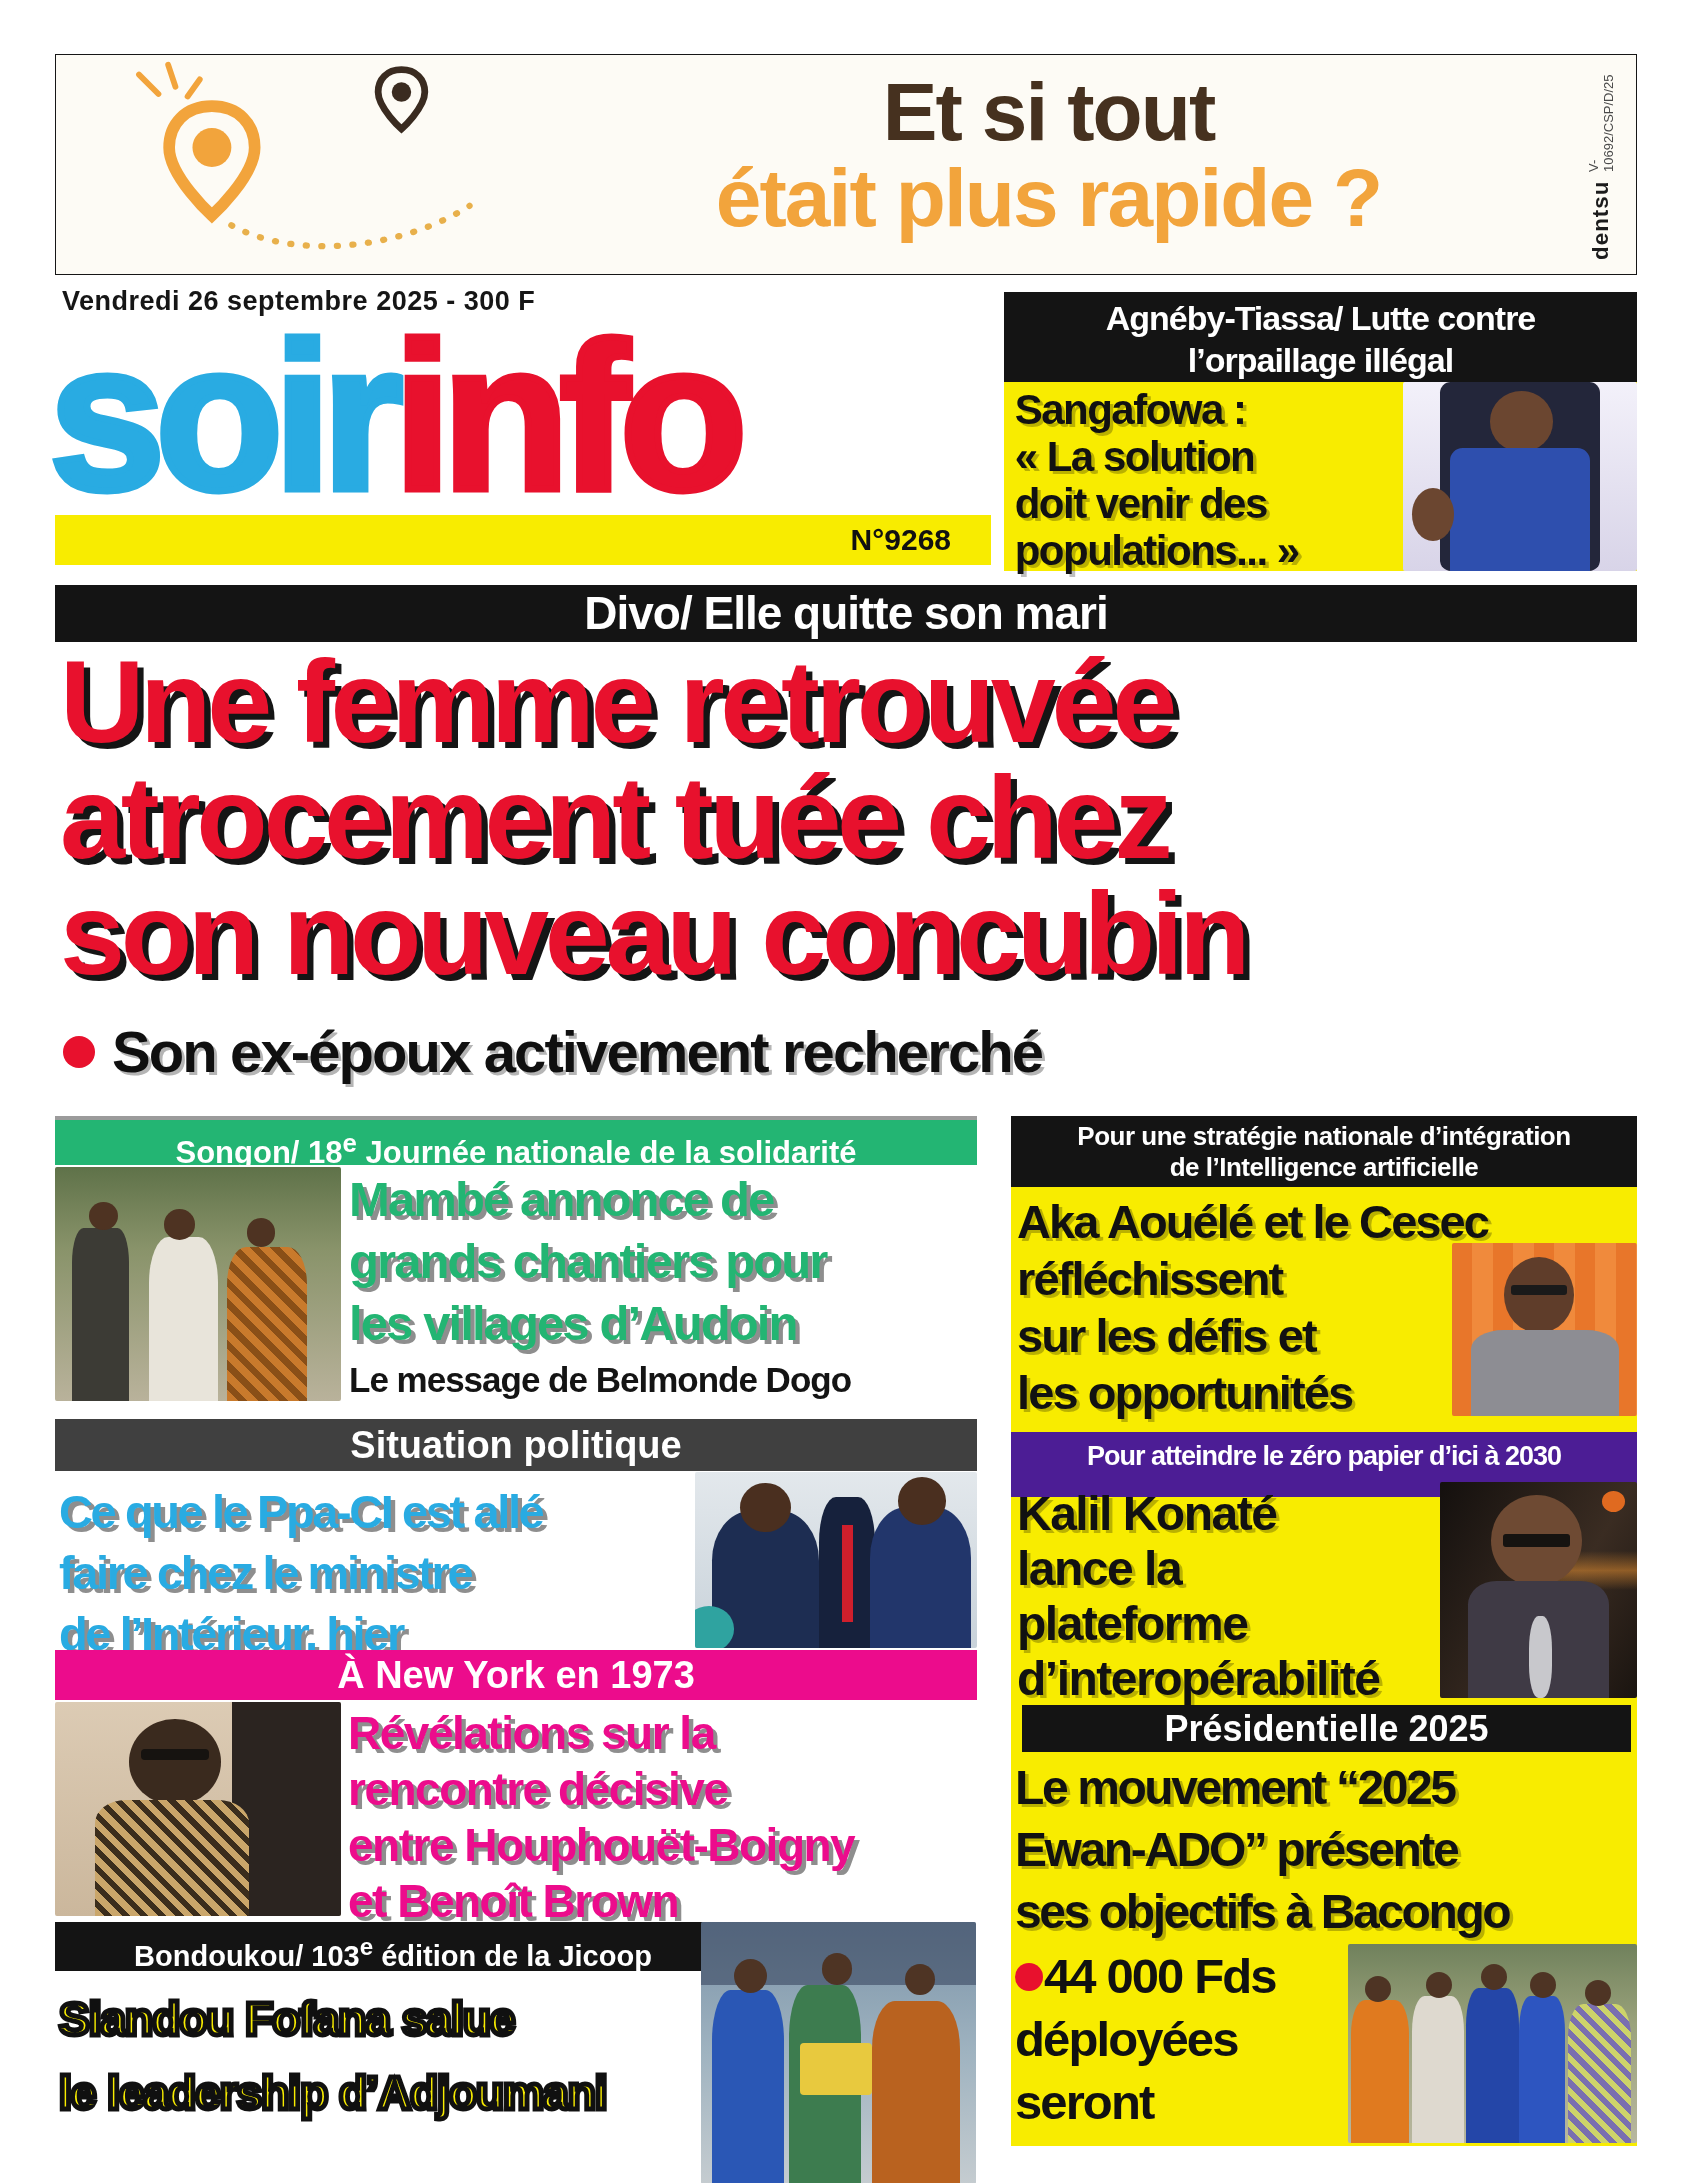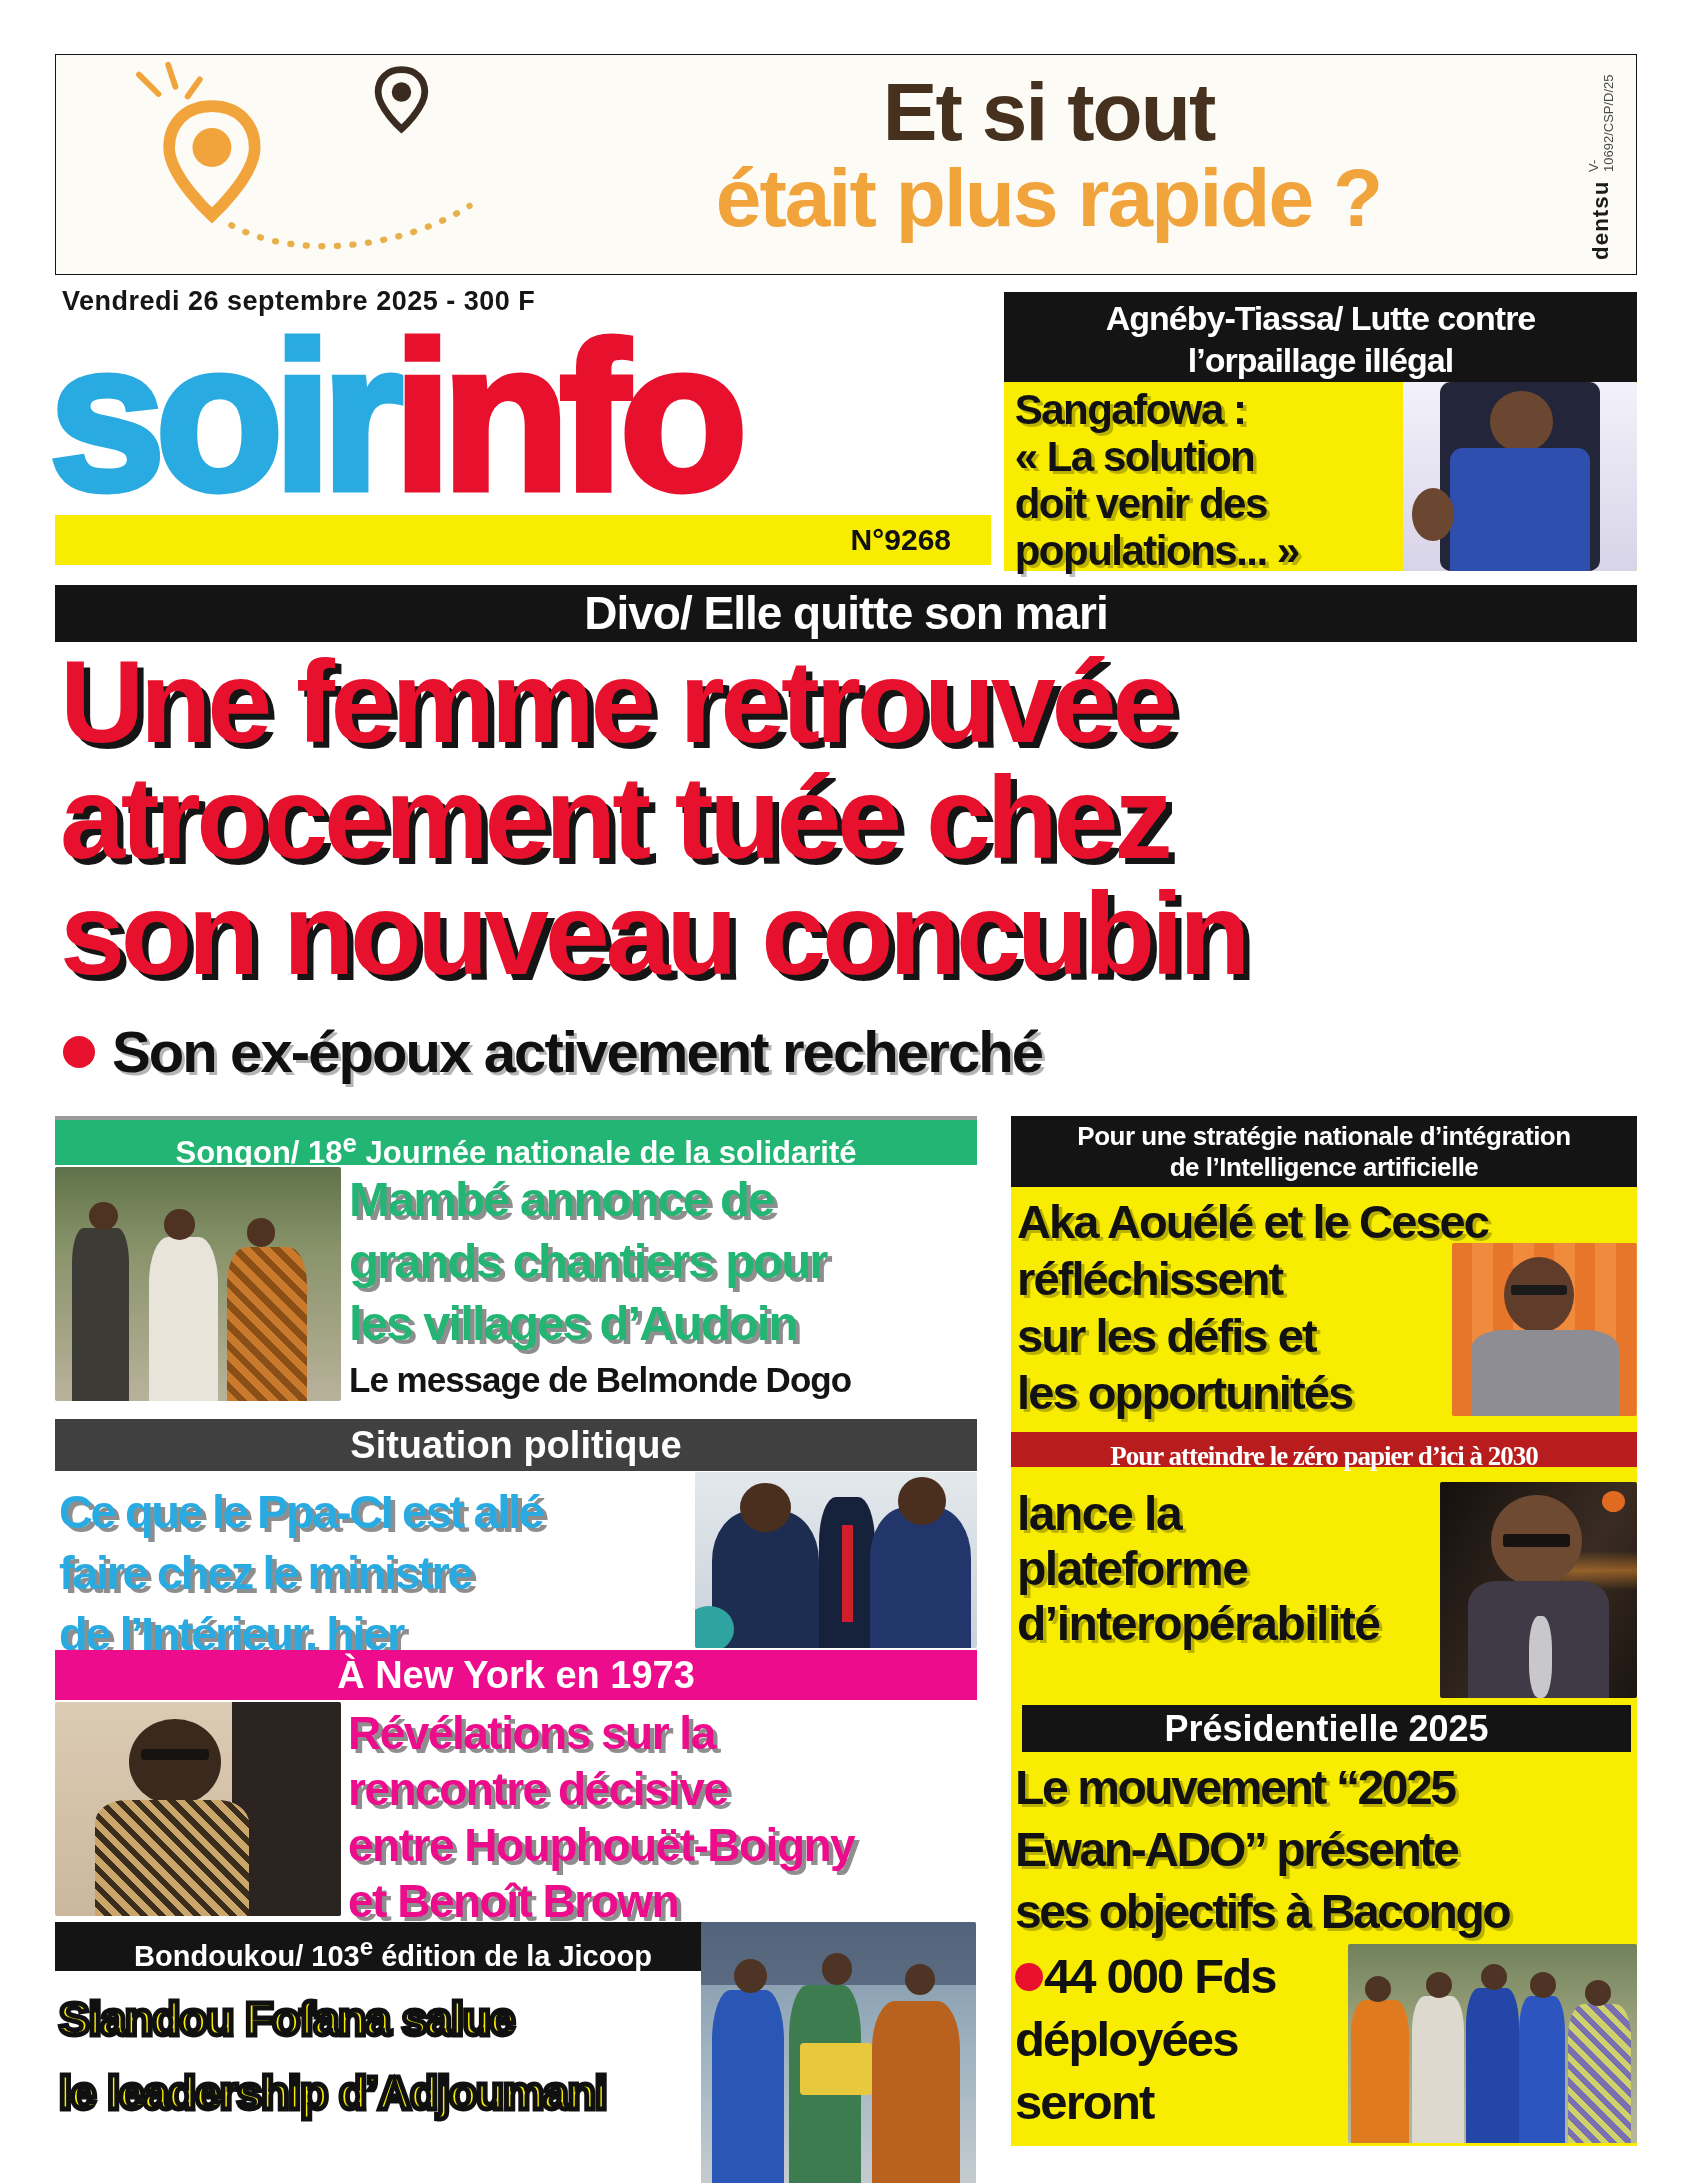--- a/index.html
+++ b/index.html
@@ -45,21 +45,21 @@
   #politique-kicker{top:1419px;height:52px;background:#404040;font-size:38px;line-height:52px;}
   #politique-lines{left:59px;top:1481px;width:632px;font-size:47px;line-height:61px;color:#29abe2;letter-spacing:-2.4px;}
   #ny-kicker{top:1650px;height:50px;background:#ec0c8c;font-size:38px;line-height:50px;}
   #ny-lines{left:348px;top:1705px;width:630px;font-size:46px;line-height:56px;color:#ec0c8c;letter-spacing:-1.5px;}
   #bondoukou-kicker{left:55px;top:1922px;width:676px;height:49px;background:#141414;font-size:29px;line-height:49px;}
   #bondoukou-lines{left:59px;top:1982px;width:671px;font-size:46px;line-height:74px;font-weight:700;color:#f8ec00;-webkit-text-stroke:4.9px #101010;letter-spacing:-1px;}
   
   #right-yellow{left:1011px;top:1187px;width:626px;height:959px;background:#f8ec00;}
   #ai-kicker{left:1011px;top:1116px;width:626px;height:71px;background:#141414;font-size:26px;line-height:31px;padding-top:4.9px;box-sizing:border-box;letter-spacing:-0.5px;}
   #ai-lines{left:1017px;top:1193px;width:615px;font-size:47px;line-height:57px;color:#111;letter-spacing:-1.9px;}
-  #paper-kicker{left:1011px;top:1432px;width:626px;height:35px;background:#b91c1c;font-size:27px;line-height:48px;letter-spacing:-1px;font-family:Liberation Serif, serif;}
+  #paper-kicker{left:1011px;top:1432px;width:626px;height:65px;background:#4c1d95;font-size:27px;line-height:48px;letter-spacing:-1px;}
   #kalil-lines{left:1017px;top:1486px;width:615px;font-size:48px;line-height:55px;color:#111;letter-spacing:-1.5px;}
   #pres-kicker{left:1022px;top:1705px;width:609px;height:47px;background:#141414;font-size:36px;line-height:47px;}
   #ewan-lines{left:1015px;top:1757px;width:618px;font-size:48px;line-height:62px;color:#111;letter-spacing:-2.4px;}
   #fds-lines{left:1015px;top:1945px;width:331px;font-size:49px;line-height:63px;color:#111;font-weight:700;letter-spacing:-1.9px;}
   #fds-lines .first{display:flex;align-items:center;gap:1px;}
   #fds-lines .dot{width:28px;height:28px;}
 </style>
 </head>
 <body>
 
@@ -203,20 +203,21 @@
     <span class="ln">les opportunités</span>
   </div>
   <div class="photo" style="left:1452px;top:1243px;width:185px;height:173px;background:repeating-linear-gradient(90deg,#e8762a 0 20.4px,#f08a3c 20.4px 41px);">
     <div class="ph round" style="left:28%;top:8%;width:38%;height:44%;background:#5f3d2a;"></div>
     <div class="ph" style="left:32%;top:24%;width:30%;height:6%;background:#1a1a1a;border-radius:2.9px;"></div>
     <div class="ph" style="left:10%;top:50%;width:80%;height:50%;background:#8d8d93;border-radius:22% 22% 0 0;"></div>
   </div>
 
   <div id="paper-kicker" class="abs kicker">Pour atteindre le zéro papier d’ici à 2030</div>
   <div id="kalil-lines" class="abs hl shadow-blk">
+    <span class="ln">Kalil Konaté</span>
     <span class="ln">lance la</span>
     <span class="ln">plateforme</span>
     <span class="ln">d’interopérabilité</span>
   </div>
   <div class="photo" style="left:1440px;top:1482px;width:197px;height:216px;background:linear-gradient(120deg,#14100e,#3a2c22 60%,#1a1410);">
     <div class="ph" style="left:58%;top:26%;width:42%;height:30%;background:linear-gradient(transparent 20%,rgba(240,150,50,0.5) 50%,transparent 80%);"></div>
     <div class="ph round" style="left:82%;top:4%;width:12%;height:10%;background:#e06a20;"></div>
     <div class="ph round" style="left:26%;top:6%;width:46%;height:42%;background:#6e4a33;"></div>
     <div class="ph" style="left:32%;top:24%;width:34%;height:6%;background:#161310;border-radius:2.9px;"></div>
     <div class="ph" style="left:14%;top:46%;width:72%;height:54%;background:#3f3a45;border-radius:20% 20% 0 0;"></div>

